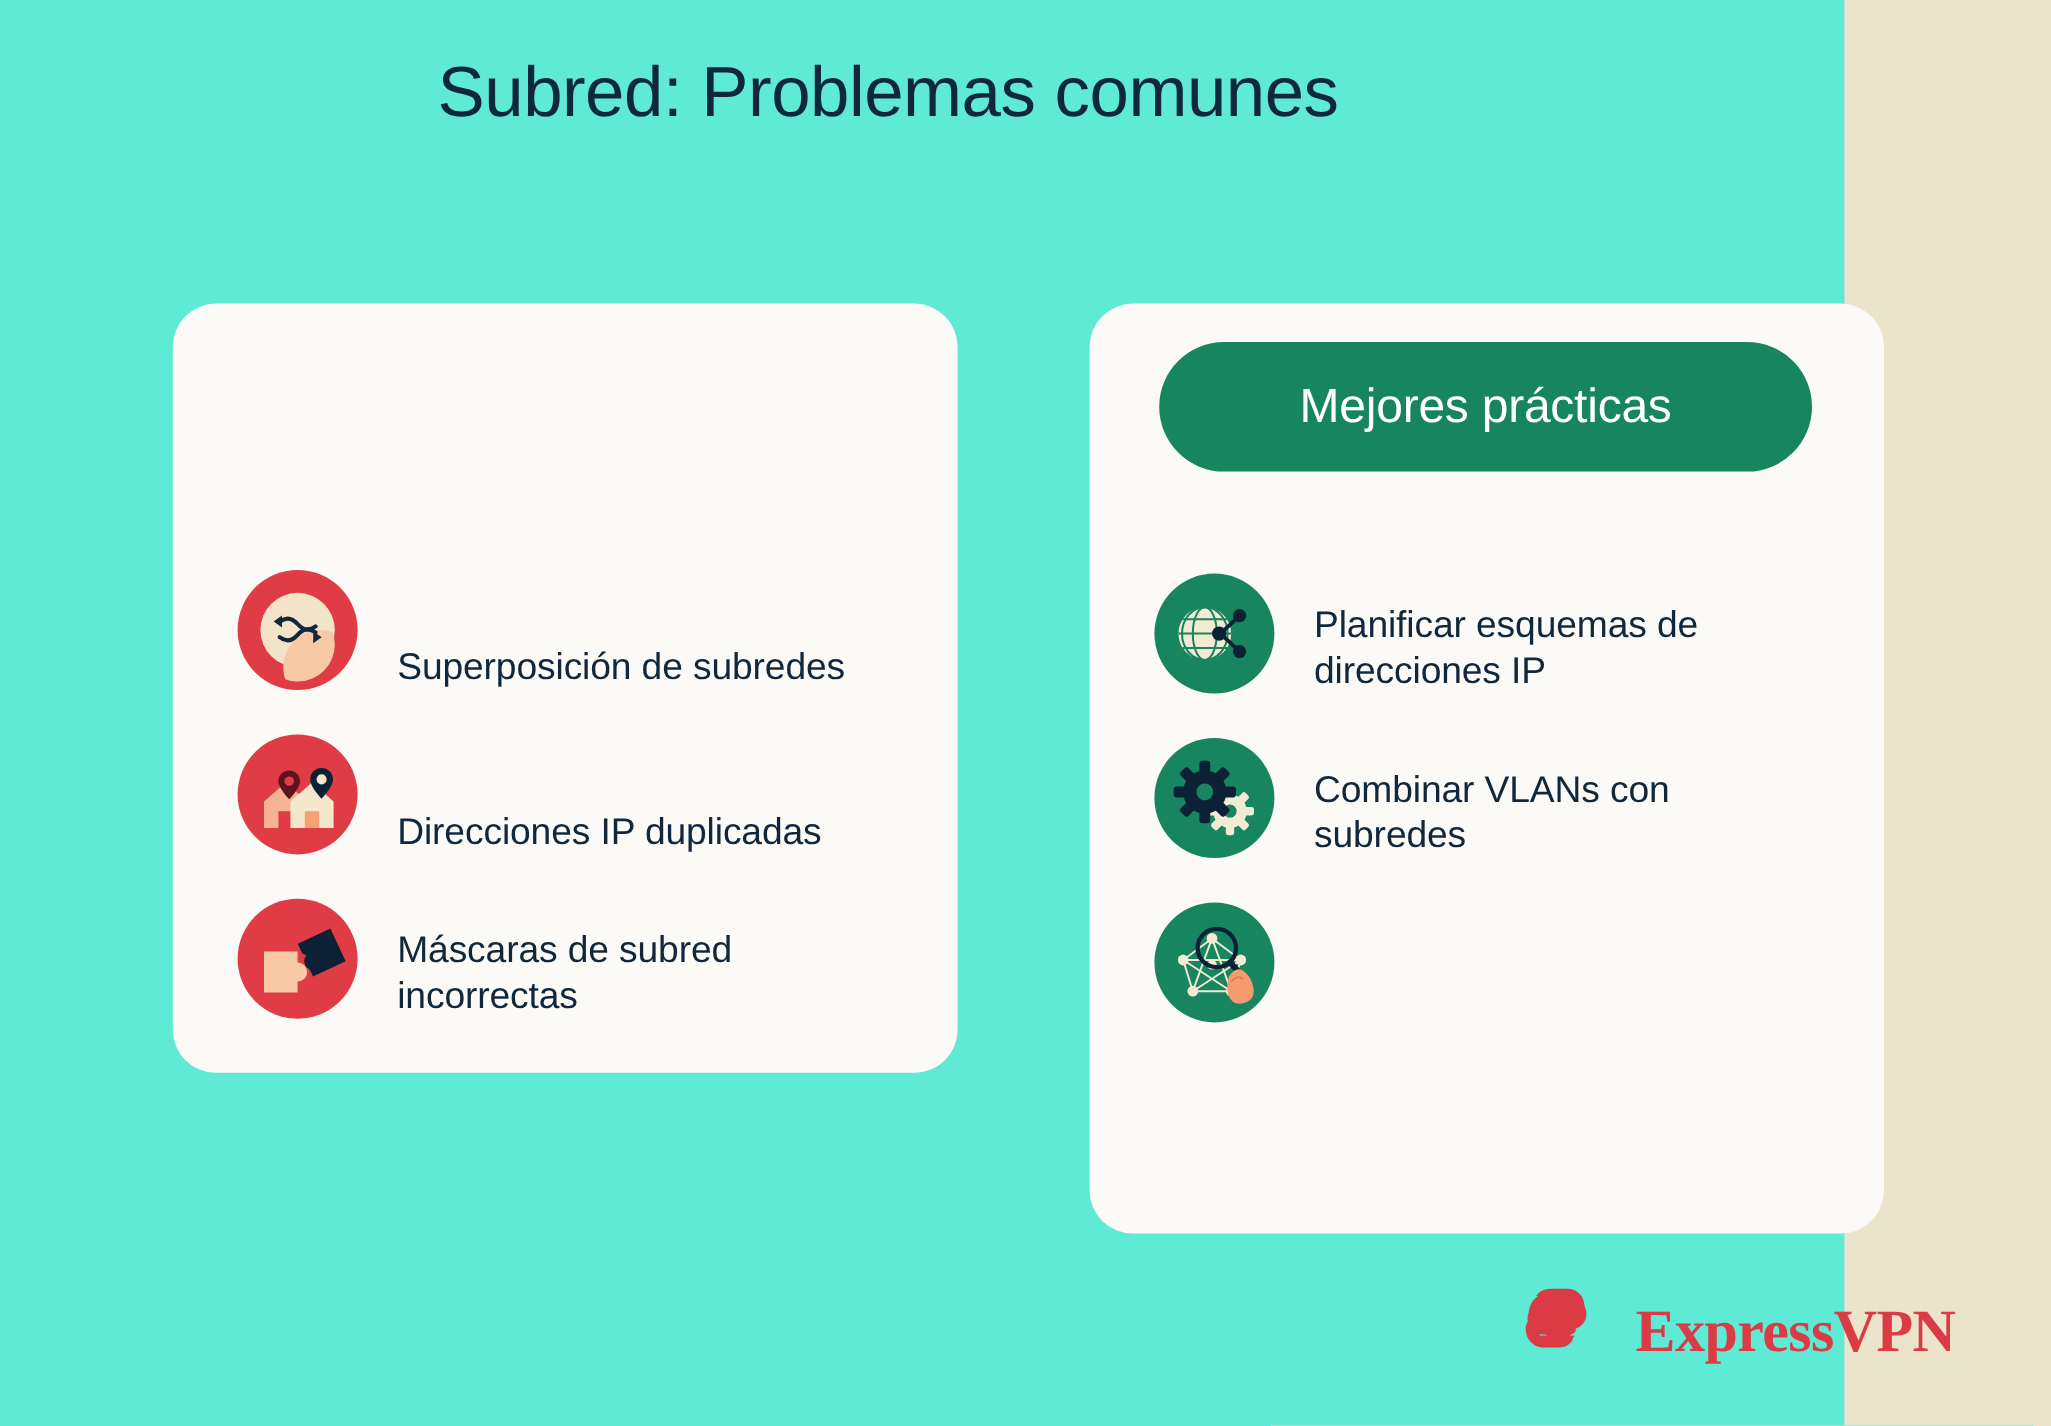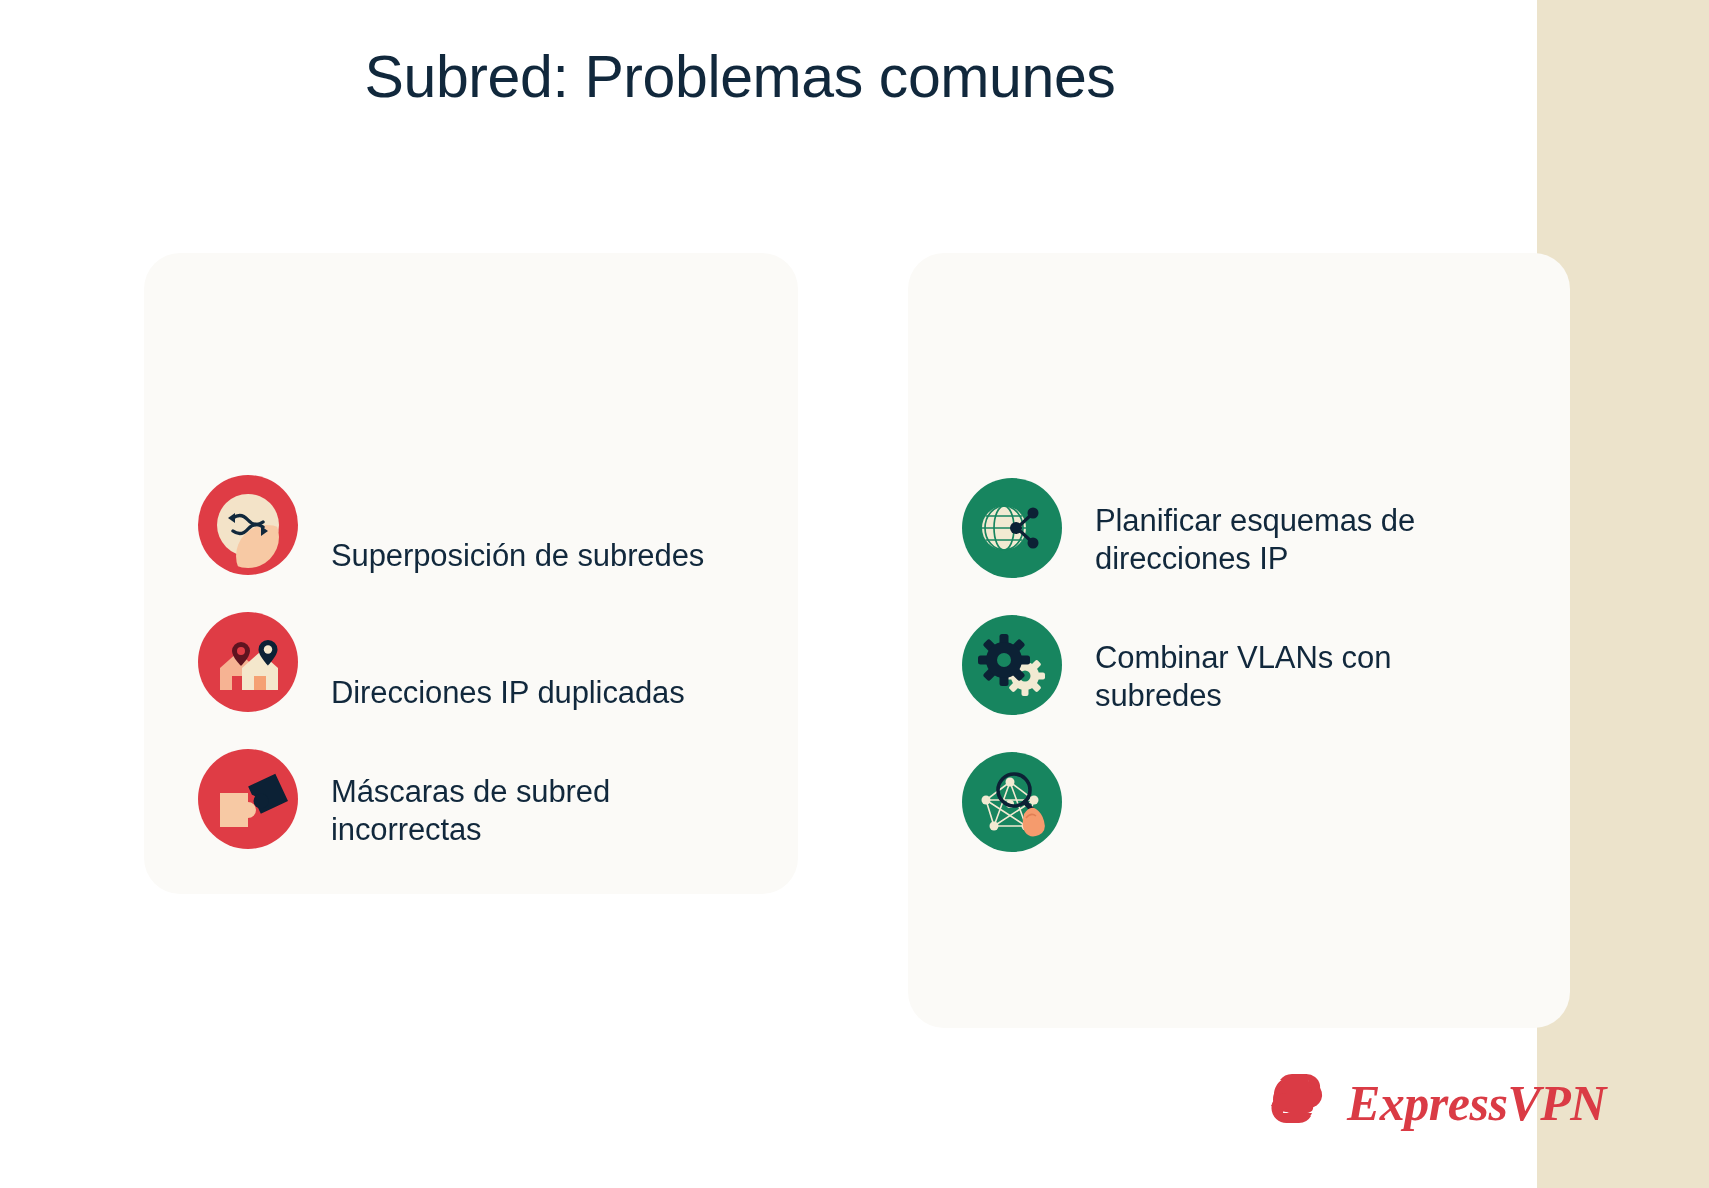--- a/index.html
+++ b/index.html
@@ -14,21 +14,21 @@
   body {
     background: #ece3cb;
     font-family: "Liberation Sans", sans-serif;
     -webkit-font-smoothing: antialiased;
   }
 
   .stage {
     position: relative;
     width: 1537px;
     height: 1188px;
-    background: #ffffff;
+    background: #5eead4;
   }
 
   
   .title-block {
     position: absolute;
     top: 38px;
     left: 0;
     width: 1480px;
     text-align: center;
   }
@@ -97,23 +97,22 @@
     letter-spacing: -0.1px;
     max-width: 430px;
   }
 
   
   .logo {
     position: absolute;
     left: 1268px;
     top: 1072px;
     display: flex;
-    align-items: center;
-    gap: 17px;
-    font-style: italic;
+    align-items: flex-end;
+    gap: 33px;
   }
   .logo-mark { width: 62px; height: 62px; display: block; }
   .logo-text {
     font-family: "Liberation Serif", serif;
     font-size: 50px;
     font-weight: 700;
     color: #da3b45;
     letter-spacing: -0.5px;
     line-height: 1;
   }
@@ -177,20 +176,21 @@
           </svg>
         </span>
         <span class="item-label">Máscaras de subred incorrectas</span>
       </div>
 
     </div>
   </section>
 
   <section class="panel panel-right">
 
+    <div class="pill pill-right">Mejores prácticas</div>
 
     <div class="items items-right">
 
       <div class="item">
         <span class="icon-badge badge-green">
           <svg width="100" height="100" viewBox="0 0 100 100">
             <circle cx="42" cy="50" r="22" fill="#f2ead2"></circle>
             <g fill="none" stroke="#17855f" stroke-width="1.7">
               <ellipse cx="42" cy="50" rx="10" ry="22"></ellipse>
               <ellipse cx="42" cy="50" rx="19" ry="22"></ellipse>

